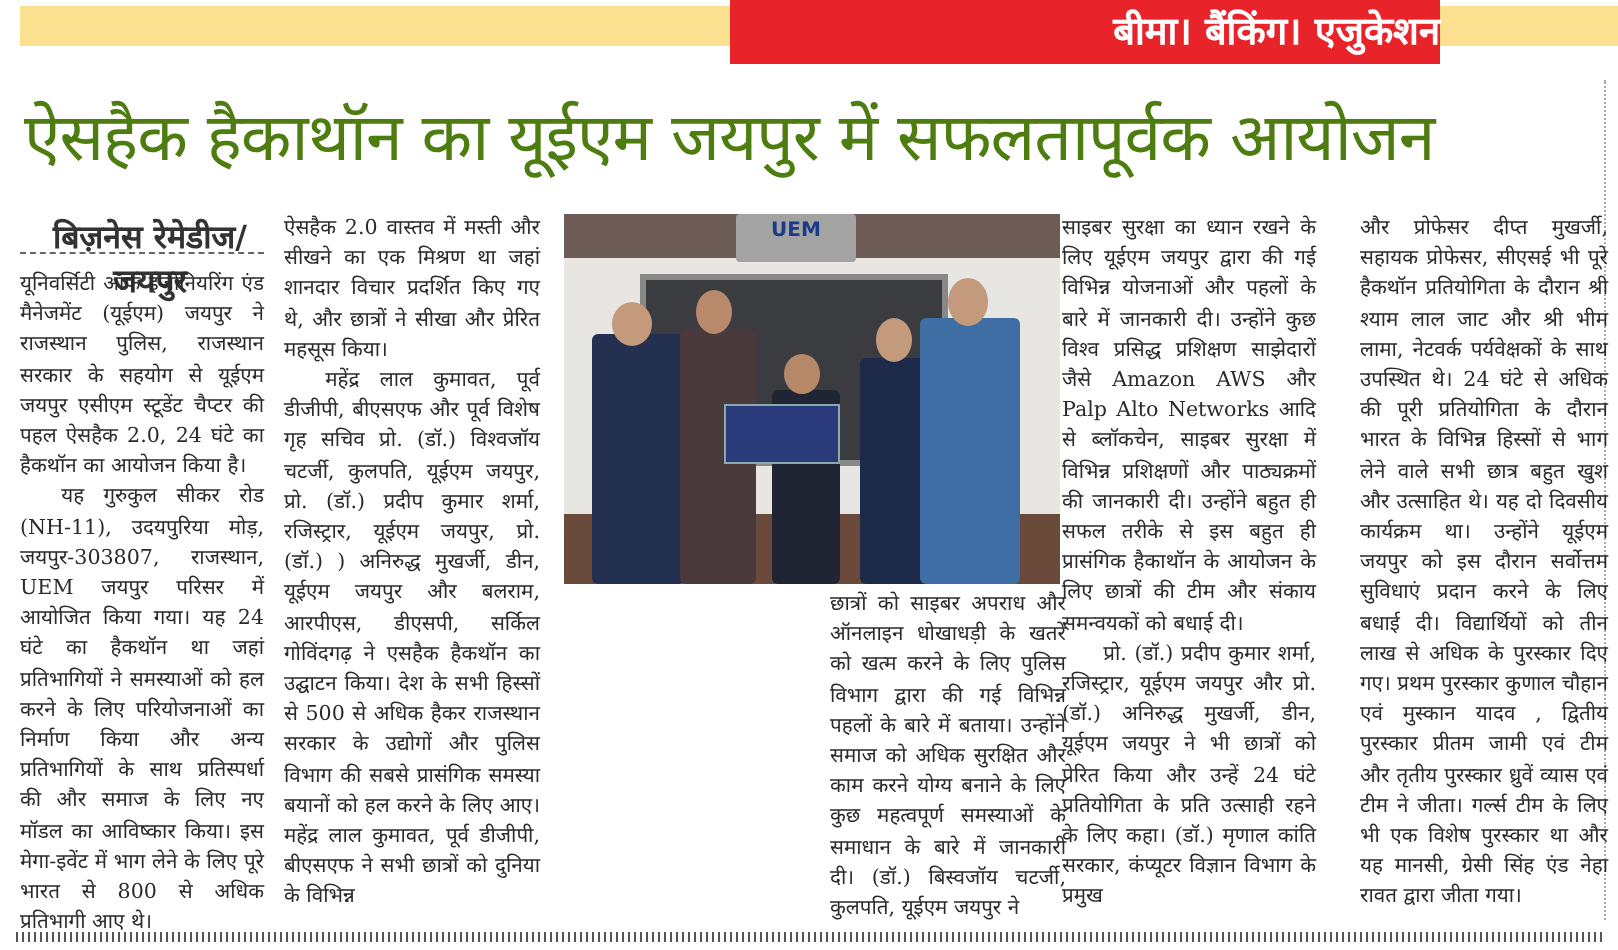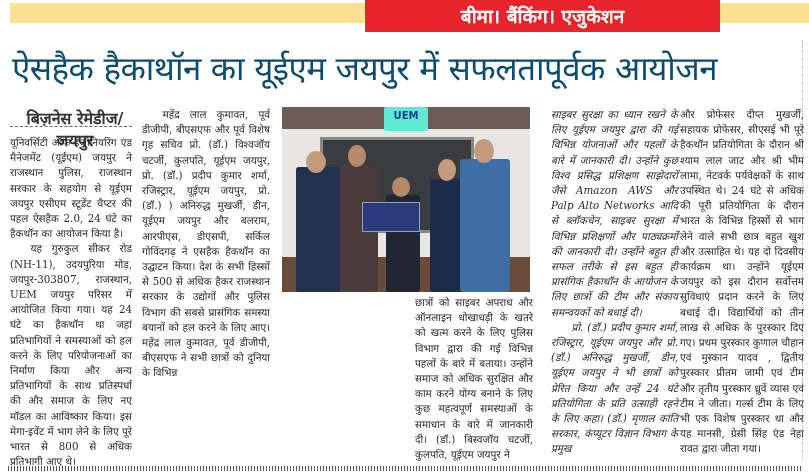--- a/index.html
+++ b/index.html
@@ -1,36 +1,36 @@
 <!DOCTYPE html>
 <html><head>
 <meta charset="utf-8">
 <style>
   html, body { margin:0; padding:0; }
   body { width:809px; height:475px; background:#ffffff; position:relative; overflow:hidden;
          font-family:"DejaVu Serif", serif; color:#222; }
   .band { position:absolute; left:10px; top:3px; width:799px; height:20px; background:#fbe08f; }
   .section-label { position:absolute; left:365px; top:0; width:355px; height:32px; background:#e8232a;
          color:#fff; font-family:"DejaVu Sans", sans-serif; font-weight:bold; font-size:19px;
-         text-align:center; line-height:32px; }
+         text-align:right; line-height:32px; }
   .headline { position:absolute; left:12px; top:44px; width:790px; font-family:"DejaVu Sans", sans-serif;
-         font-size:33px; line-height:50px; color:#0c4a6e; letter-spacing:-0.5px; white-space:nowrap; }
+         font-size:33px; line-height:50px; color:#4d7c0f; letter-spacing:-0.5px; white-space:nowrap; }
   .vrule { position:absolute; left:802px; top:40px; height:420px; border-left:1px dotted #aaa; }
   .col { position:absolute; font-size:10.3px; line-height:15.2px; text-align:justify; color:#2a2a2a; }
   .col p { margin:0; }
   .col p.indent { text-indent:2em; }
   .byline { position:absolute; left:20px; top:107px; width:110px; font-family:"DejaVu Sans", sans-serif;
          font-weight:bold; font-size:16px; color:#333; text-align:center; }
   .byline-rule { position:absolute; left:10px; top:126px; width:122px; border-top:1px dashed #666; }
   .photo { position:absolute; left:282px; top:107px; width:248px; height:185px; background:#6d5c55; overflow:hidden; }
   .photo .wall { position:absolute; left:0; top:22px; width:248px; height:140px; background:#e8e6e3; }
   .photo .floor { position:absolute; left:0; top:150px; width:248px; height:35px; background:#6a4a3a; }
   .photo .board { position:absolute; left:38px; top:30px; width:148px; height:90px; background:#3a3c40; border:3px solid #888; }
-  .photo .logo { position:absolute; left:86px; top:0; width:44px; height:24px; background:#5eead4; color:#1a3b8a;
-         font-family:"DejaVu Sans", sans-serif; font-weight:bold; font-size:10px; text-align:center; line-height:18px; border-radius:2px;margin-left:16px; }
+  .photo .logo { position:absolute; left:86px; top:0; width:60px; height:24px; background:#a3a3a3; color:#1a3b8a;
+         font-family:"DejaVu Sans", sans-serif; font-weight:bold; font-size:10px; text-align:center; line-height:18px; border-radius:2px; }
   .person { position:absolute; border-radius:3px; }
   .head { position:absolute; border-radius:50%; background:#c49a7c; }
   .cheque { position:absolute; left:80px; top:95px; width:56px; height:28px; background:#2b3a7a; border:1px solid #8aa; color:#cde; font-size:5px; font-family:"DejaVu Sans", sans-serif; text-align:center; line-height:9px;}
   .footer-rule { position:absolute; left:8px; top:466px; width:795px; height:5px;
          background:repeating-linear-gradient(90deg,#555 0 1px,#fff 1px 3px); }
 </style>
 </head>
 <body>
 
 <div class="band"></div>
@@ -41,20 +41,21 @@
 
 <div class="byline">बिज़नेस रेमेडीज/जयपुर</div>
 <div class="byline-rule"></div>
 
 <div class="col" style="left:10px; top:135px; width:122px;">
   <p>यूनिवर्सिटी ऑफ इंजीनियरिंग एंड मैनेजमेंट (यूईएम) जयपुर ने राजस्थान पुलिस, राजस्थान सरकार के सहयोग से यूईएम जयपुर एसीएम स्टूडेंट चैप्टर की पहल ऐसहैक 2.0, 24 घंटे का हैकथॉन का आयोजन किया है।</p>
   <p class="indent">यह गुरुकुल सीकर रोड (NH-11), उदयपुरिया मोड़, जयपुर-303807, राजस्थान, UEM जयपुर परिसर में आयोजित किया गया। यह 24 घंटे का हैकथॉन था जहां प्रतिभागियों ने समस्याओं को हल करने के लिए परियोजनाओं का निर्माण किया और अन्य प्रतिभागियों के साथ प्रतिस्पर्धा की और समाज के लिए नए मॉडल का आविष्कार किया। इस मेगा-इवेंट में भाग लेने के लिए पूरे भारत से 800 से अधिक प्रतिभागी आए थे।</p>
 </div>
 
 <div class="col" style="left:142px; top:107px; width:128px;">
+  <p>ऐसहैक 2.0 वास्तव में मस्ती और सीखने का एक मिश्रण था जहां शानदार विचार प्रदर्शित किए गए थे, और छात्रों ने सीखा और प्रेरित महसूस किया।</p>
   <p class="indent">महेंद्र लाल कुमावत, पूर्व डीजीपी, बीएसएफ और पूर्व विशेष गृह सचिव प्रो. (डॉ.) विश्वजॉय चटर्जी, कुलपति, यूईएम जयपुर, प्रो. (डॉ.) प्रदीप कुमार शर्मा, रजिस्ट्रार, यूईएम जयपुर, प्रो. (डॉ.) ) अनिरुद्ध मुखर्जी, डीन, यूईएम जयपुर और बलराम, आरपीएस, डीएसपी, सर्किल गोविंदगढ़ ने एसहैक हैकथॉन का उद्घाटन किया। देश के सभी हिस्सों से 500 से अधिक हैकर राजस्थान सरकार के उद्योगों और पुलिस विभाग की सबसे प्रासंगिक समस्या बयानों को हल करने के लिए आए। महेंद्र लाल कुमावत, पूर्व डीजीपी, बीएसएफ ने सभी छात्रों को दुनिया के विभिन्न</p>
 </div>
 
 <div class="photo">
   <div class="wall"></div>
   <div class="floor"></div>
   <div class="board"></div>
   <div class="logo">UEM</div>
   <div class="person" style="left:14px;top:60px;width:46px;height:125px;background:#23304f;"></div>
   <div class="head" style="left:24px;top:44px;width:20px;height:22px;"></div>
@@ -69,21 +70,21 @@
   <div class="cheque"></div>
 </div>
 
 <div class="col" style="left:282px; top:295px; width:128px;">
 </div>
 
 <div class="col" style="left:415px; top:295px; width:118px;">
   <p>छात्रों को साइबर अपराध और ऑनलाइन धोखाधड़ी के खतरे को खत्म करने के लिए पुलिस विभाग द्वारा की गई विभिन्न पहलों के बारे में बताया। उन्होंने समाज को अधिक सुरक्षित और काम करने योग्य बनाने के लिए कुछ महत्वपूर्ण समस्याओं के समाधान के बारे में जानकारी दी। (डॉ.) बिस्वजॉय चटर्जी, कुलपति, यूईएम जयपुर ने</p>
 </div>
 
-<div class="col" style="left:551px; top:107px; width:127px;font-style:italic;">
+<div class="col" style="left:531px; top:107px; width:127px;">
   <p>साइबर सुरक्षा का ध्यान रखने के लिए यूईएम जयपुर द्वारा की गई विभिन्न योजनाओं और पहलों के बारे में जानकारी दी। उन्होंने कुछ विश्व प्रसिद्ध प्रशिक्षण साझेदारों जैसे Amazon AWS और Palp Alto Networks आदि से ब्लॉकचेन, साइबर सुरक्षा में विभिन्न प्रशिक्षणों और पाठ्यक्रमों की जानकारी दी। उन्होंने बहुत ही सफल तरीके से इस बहुत ही प्रासंगिक हैकाथॉन के आयोजन के लिए छात्रों की टीम और संकाय समन्वयकों को बधाई दी।</p>
   <p class="indent">प्रो. (डॉ.) प्रदीप कुमार शर्मा, रजिस्ट्रार, यूईएम जयपुर और प्रो. (डॉ.) अनिरुद्ध मुखर्जी, डीन, यूईएम जयपुर ने भी छात्रों को प्रेरित किया और उन्हें 24 घंटे प्रतियोगिता के प्रति उत्साही रहने के लिए कहा। (डॉ.) मृणाल कांति सरकार, कंप्यूटर विज्ञान विभाग के प्रमुख</p>
 </div>
 
 <div class="col" style="left:680px; top:107px; width:124px;">
   <p>और प्रोफेसर दीप्त मुखर्जी, सहायक प्रोफेसर, सीएसई भी पूरे हैकथॉन प्रतियोगिता के दौरान श्री श्याम लाल जाट और श्री भीम लामा, नेटवर्क पर्यवेक्षकों के साथ उपस्थित थे। 24 घंटे से अधिक की पूरी प्रतियोगिता के दौरान भारत के विभिन्न हिस्सों से भाग लेने वाले सभी छात्र बहुत खुश और उत्साहित थे। यह दो दिवसीय कार्यक्रम था। उन्होंने यूईएम जयपुर को इस दौरान सर्वोत्तम सुविधाएं प्रदान करने के लिए बधाई दी। विद्यार्थियों को तीन लाख से अधिक के पुरस्कार दिए गए। प्रथम पुरस्कार कुणाल चौहान एवं मुस्कान यादव , द्वितीय पुरस्कार प्रीतम जामी एवं टीम और तृतीय पुरस्कार ध्रुवें व्यास एवं टीम ने जीता। गर्ल्स टीम के लिए भी एक विशेष पुरस्कार था और यह मानसी, ग्रेसी सिंह एंड नेहा रावत द्वारा जीता गया।</p>
 </div>
 
 <div class="footer-rule"></div>
 

